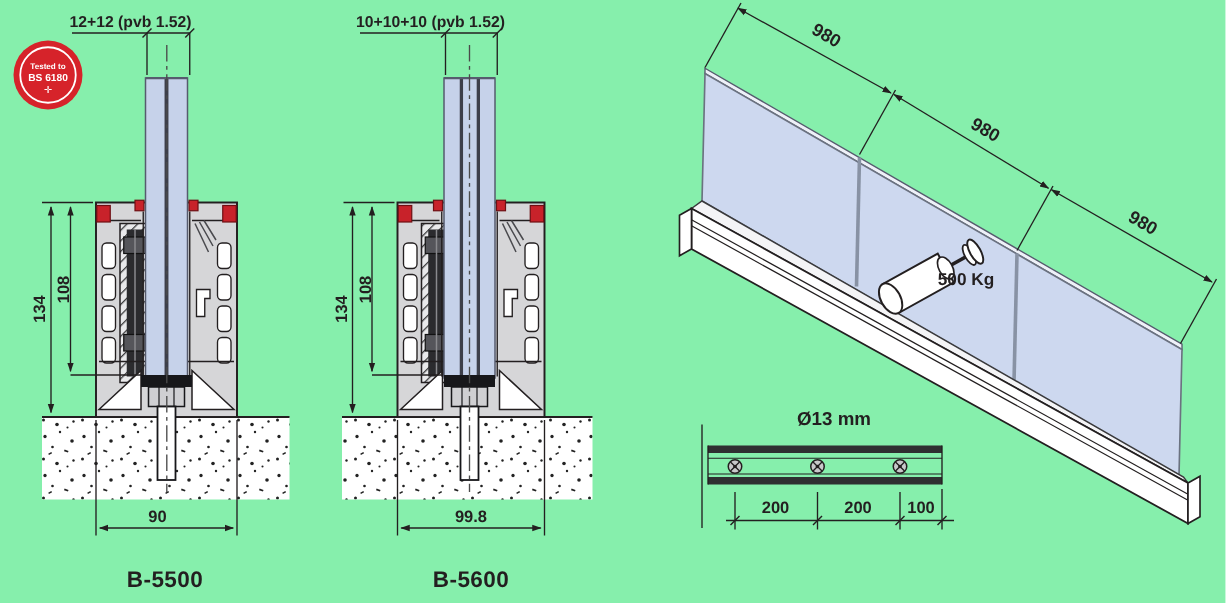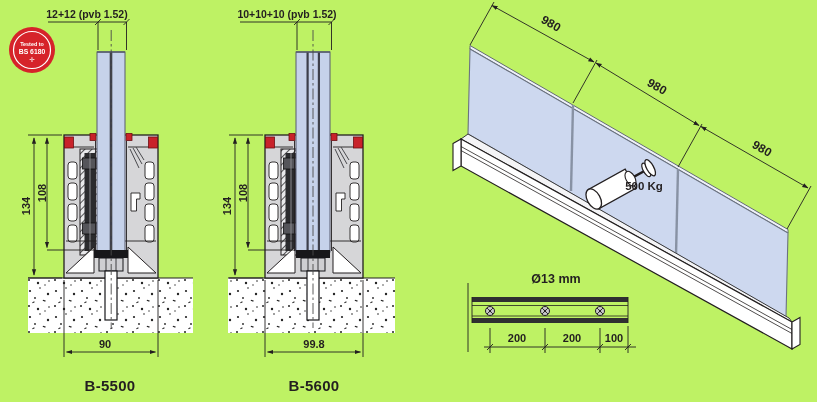--- a/index.html
+++ b/index.html
@@ -1,16 +1,16 @@
 <!DOCTYPE html>
 <html><head>
 <meta charset="utf-8">
 <style>
   html,body{margin:0;padding:0;background:#ffffff}
-  .canvas{position:relative;width:817px;height:402px;background:#bef264;overflow:hidden}
+  .canvas{position:relative;width:817px;height:402px;background:#86efac;overflow:hidden}
   svg{display:block}
   text{font-family:"Liberation Sans","DejaVu Sans",sans-serif;fill:#231f20}
   .spec{font-size:10.5px;font-weight:600}
   .dim{font-size:11px;font-weight:600}
   .model{font-size:15px;font-weight:700;letter-spacing:.3px}
   .load{font-size:11.5px;font-weight:700}
   .dtitle{font-size:12.5px;font-weight:700}
   .iso-dim{font-size:12px;font-weight:600}
   .stamp-t1{font-size:5.4px;font-weight:700;fill:#ffffff}
   .stamp-t2{font-size:6.8px;font-weight:700;fill:#ffffff}

